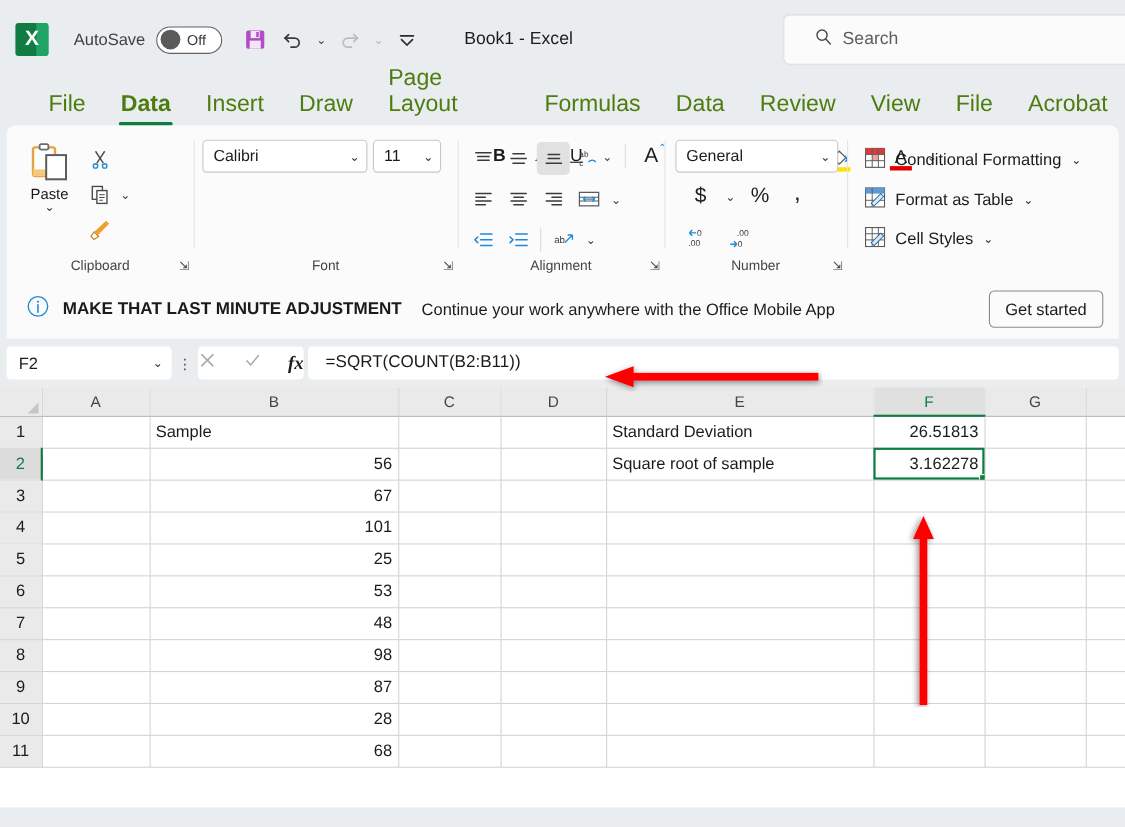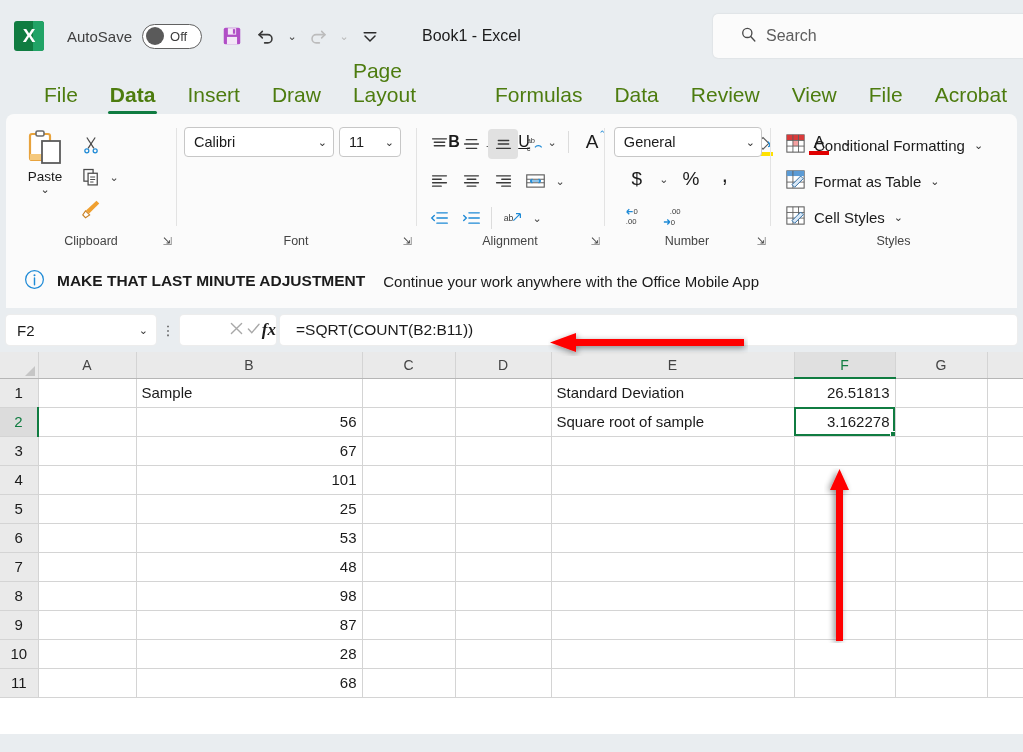--- a/index.html
+++ b/index.html
@@ -219,21 +219,21 @@
   }
   .namebox .cc { font-size: 11px; color: #333; }
   .dots3 {
     width: 16px; text-align: center;
     font-size: 13px; color: #444; line-height: 6px;
     letter-spacing: 0; padding-top: 1px;
   }
   .fxgrp {
     width: 96px; height: 30px;
     background: #fff; border-radius: 4px;
-    display: flex; align-items: center; justify-content: flex-end;
+    display: flex; align-items: center; justify-content: space-between;
     box-shadow: 0 0 0 1px #ededed;
   }
   .fbar-input {
     flex: 1; height: 30px;
     background: #fff; border-radius: 4px;
     display: flex; align-items: center;
     padding-left: 16px;
     font-size: 15.5px; color: #1b1b1b;
     box-shadow: 0 0 0 1px #ededed;
     position: relative;
@@ -623,34 +623,34 @@
           <svg width="19" height="19" viewBox="0 0 22 22">
               <rect x="1" y="1" width="20" height="20" fill="#fff" stroke="#5b5b5b" stroke-width="1.2"></rect>
               <path d="M1 7.5h20M1 14h20M8 1v20M14.5 1v20" stroke="#5b5b5b" stroke-width="1"></path>
               <path d="M10 20 L20 10 L17 7 L7 17 Z" fill="#dbe9f7" stroke="#2b6ca3" stroke-width="1.1"></path>
             </svg>
         </span>
         <span>Cell Styles</span>
         <span class="cr">⌄</span>
       </div>
     </div>
-    <div class="group-label">Styles</div>
   </div>
 </div>
 
 <div class="banner">
   <span>
     <svg width="21" height="21" viewBox="0 0 22 22">
         <circle cx="11" cy="11" r="9.3" fill="none" stroke="#1e8ad6" stroke-width="1.3"></circle>
         <circle cx="11" cy="6.6" r="1.05" fill="#1e8ad6"></circle>
         <path d="M11 9.5v7" stroke="#1e8ad6" stroke-width="1.5" stroke-linecap="round"></path>
       </svg>
   </span>
   <span class="bold-txt">MAKE THAT LAST MINUTE ADJUSTMENT</span>
   <span class="sub-txt">Continue your work anywhere with the Office Mobile App</span>
+  <div class="getstarted">Get started</div>
 </div>
 
 <div class="fbar">
   <div class="namebox">
     <span>F2</span>
     <span class="cc">⌄</span>
   </div>
   <div class="dots3">⋮</div>
   <div class="fxgrp">
     <span>

